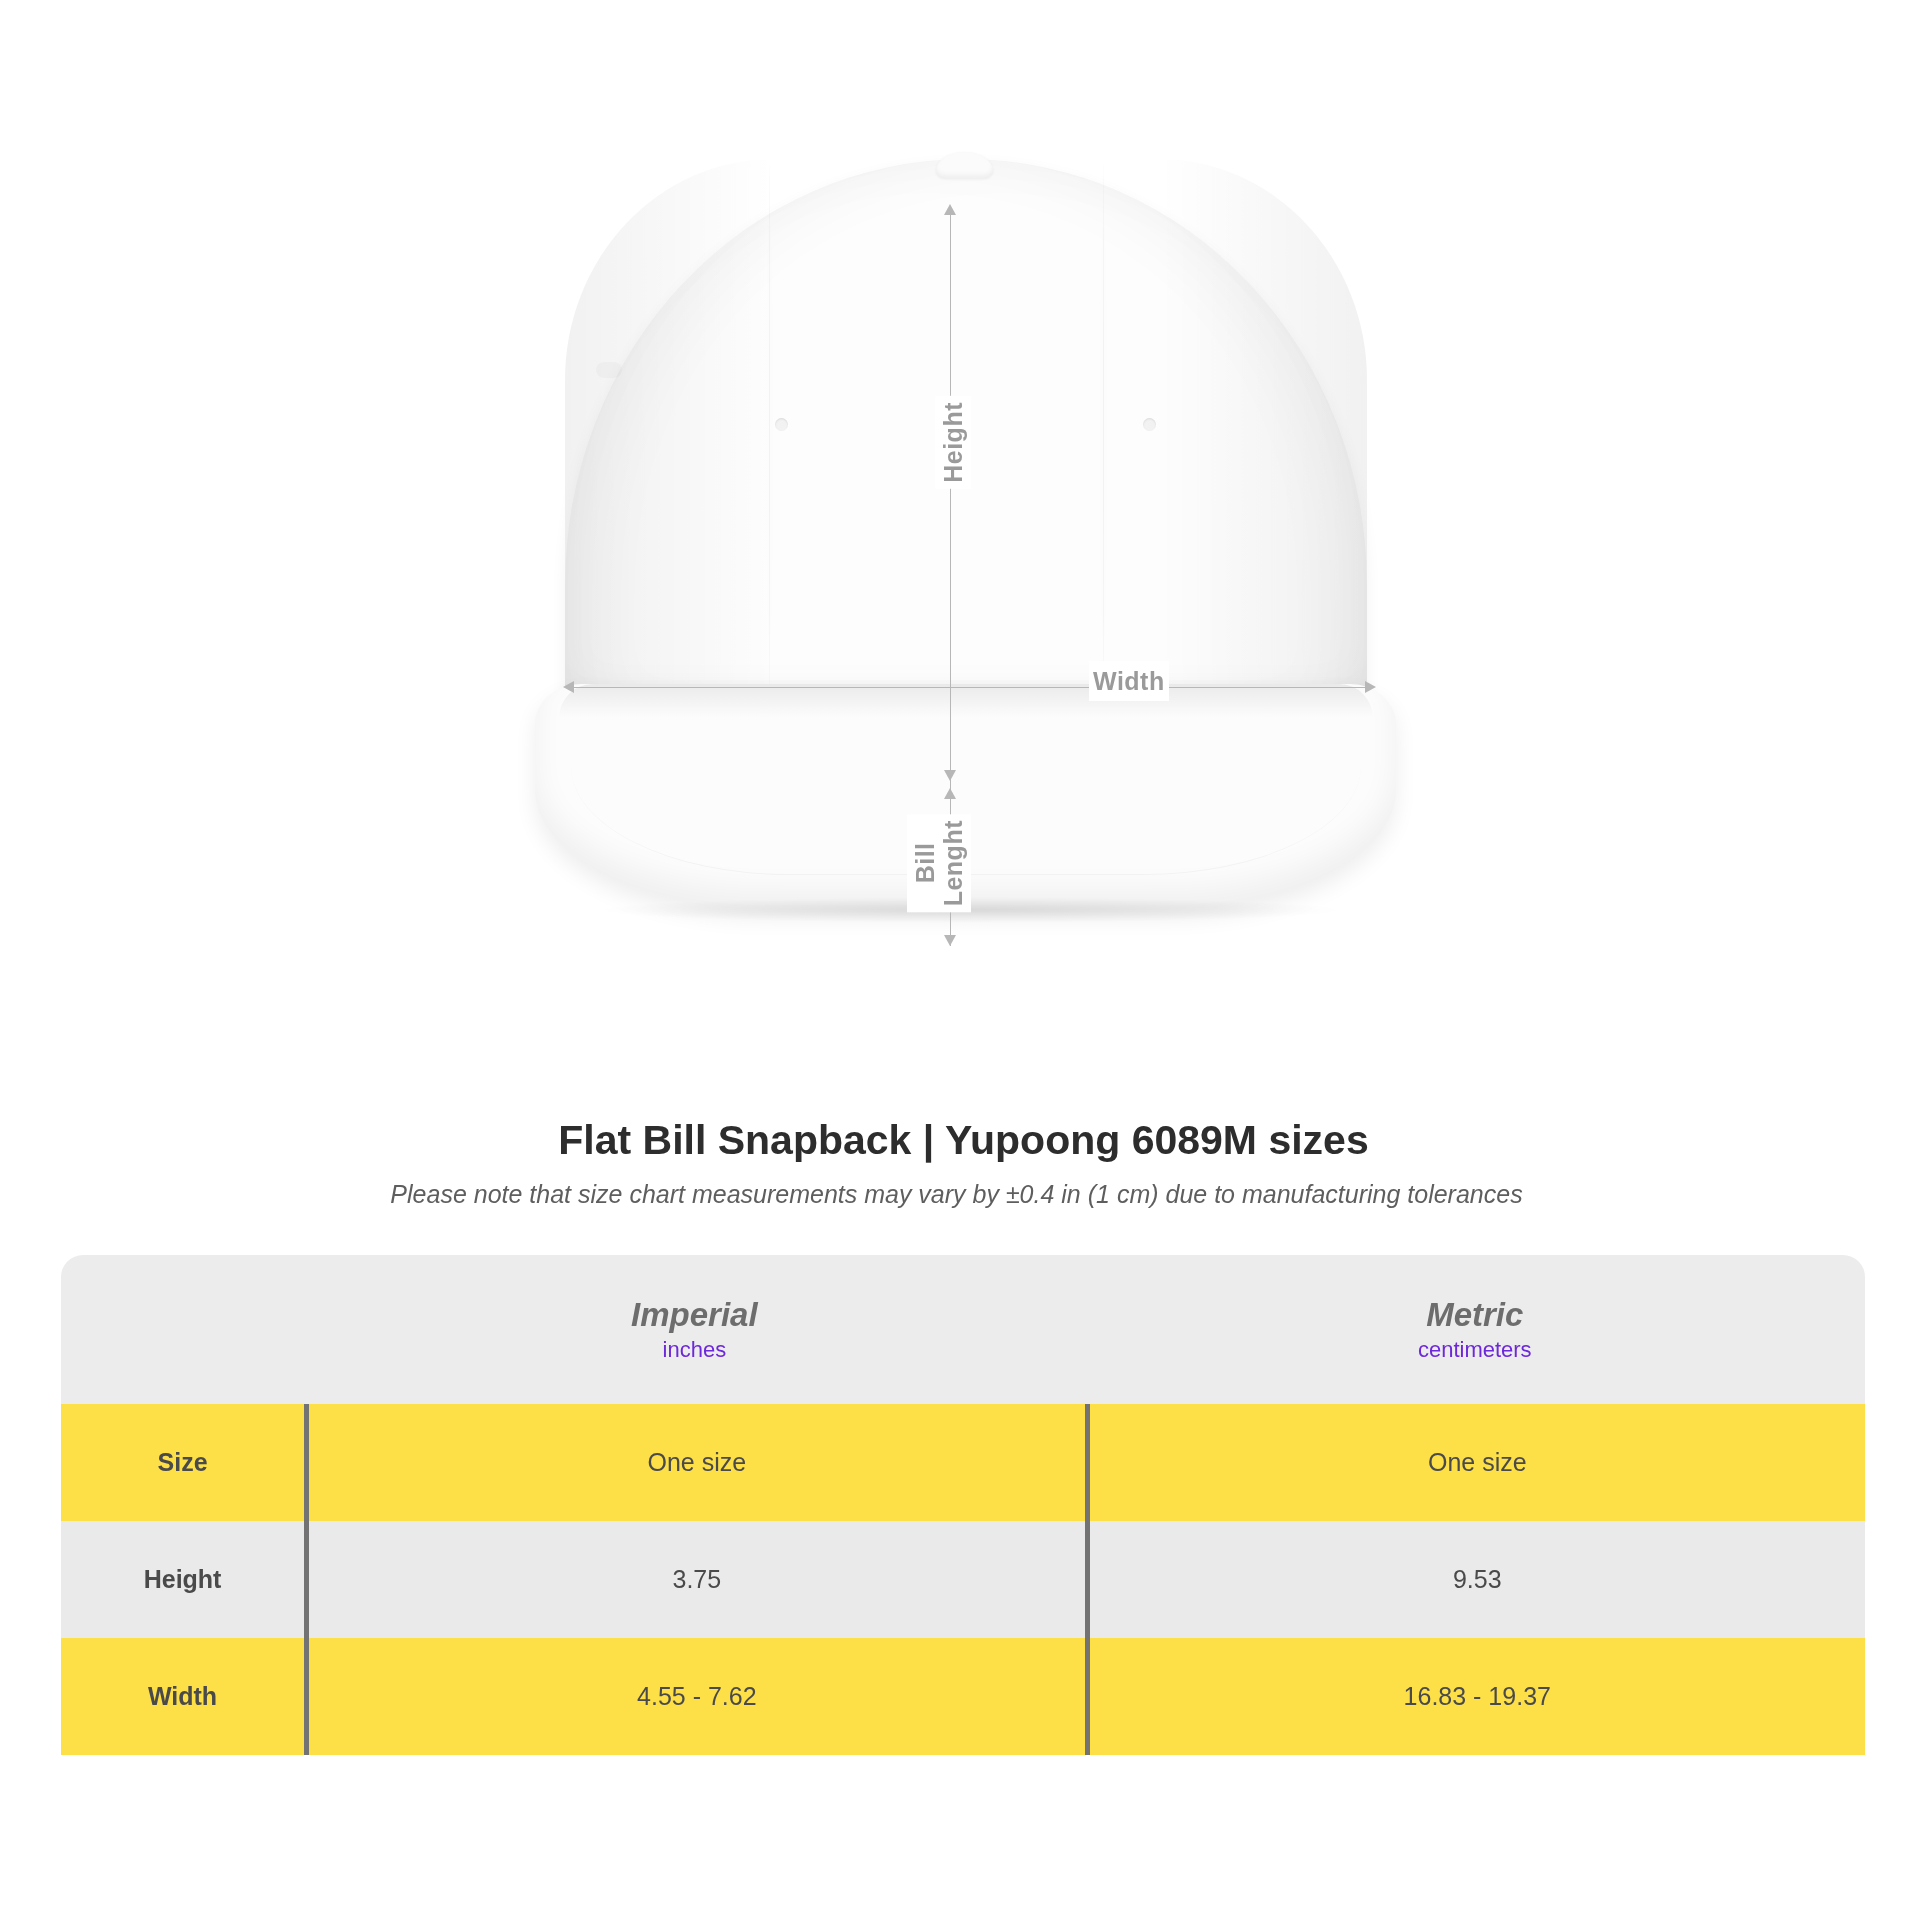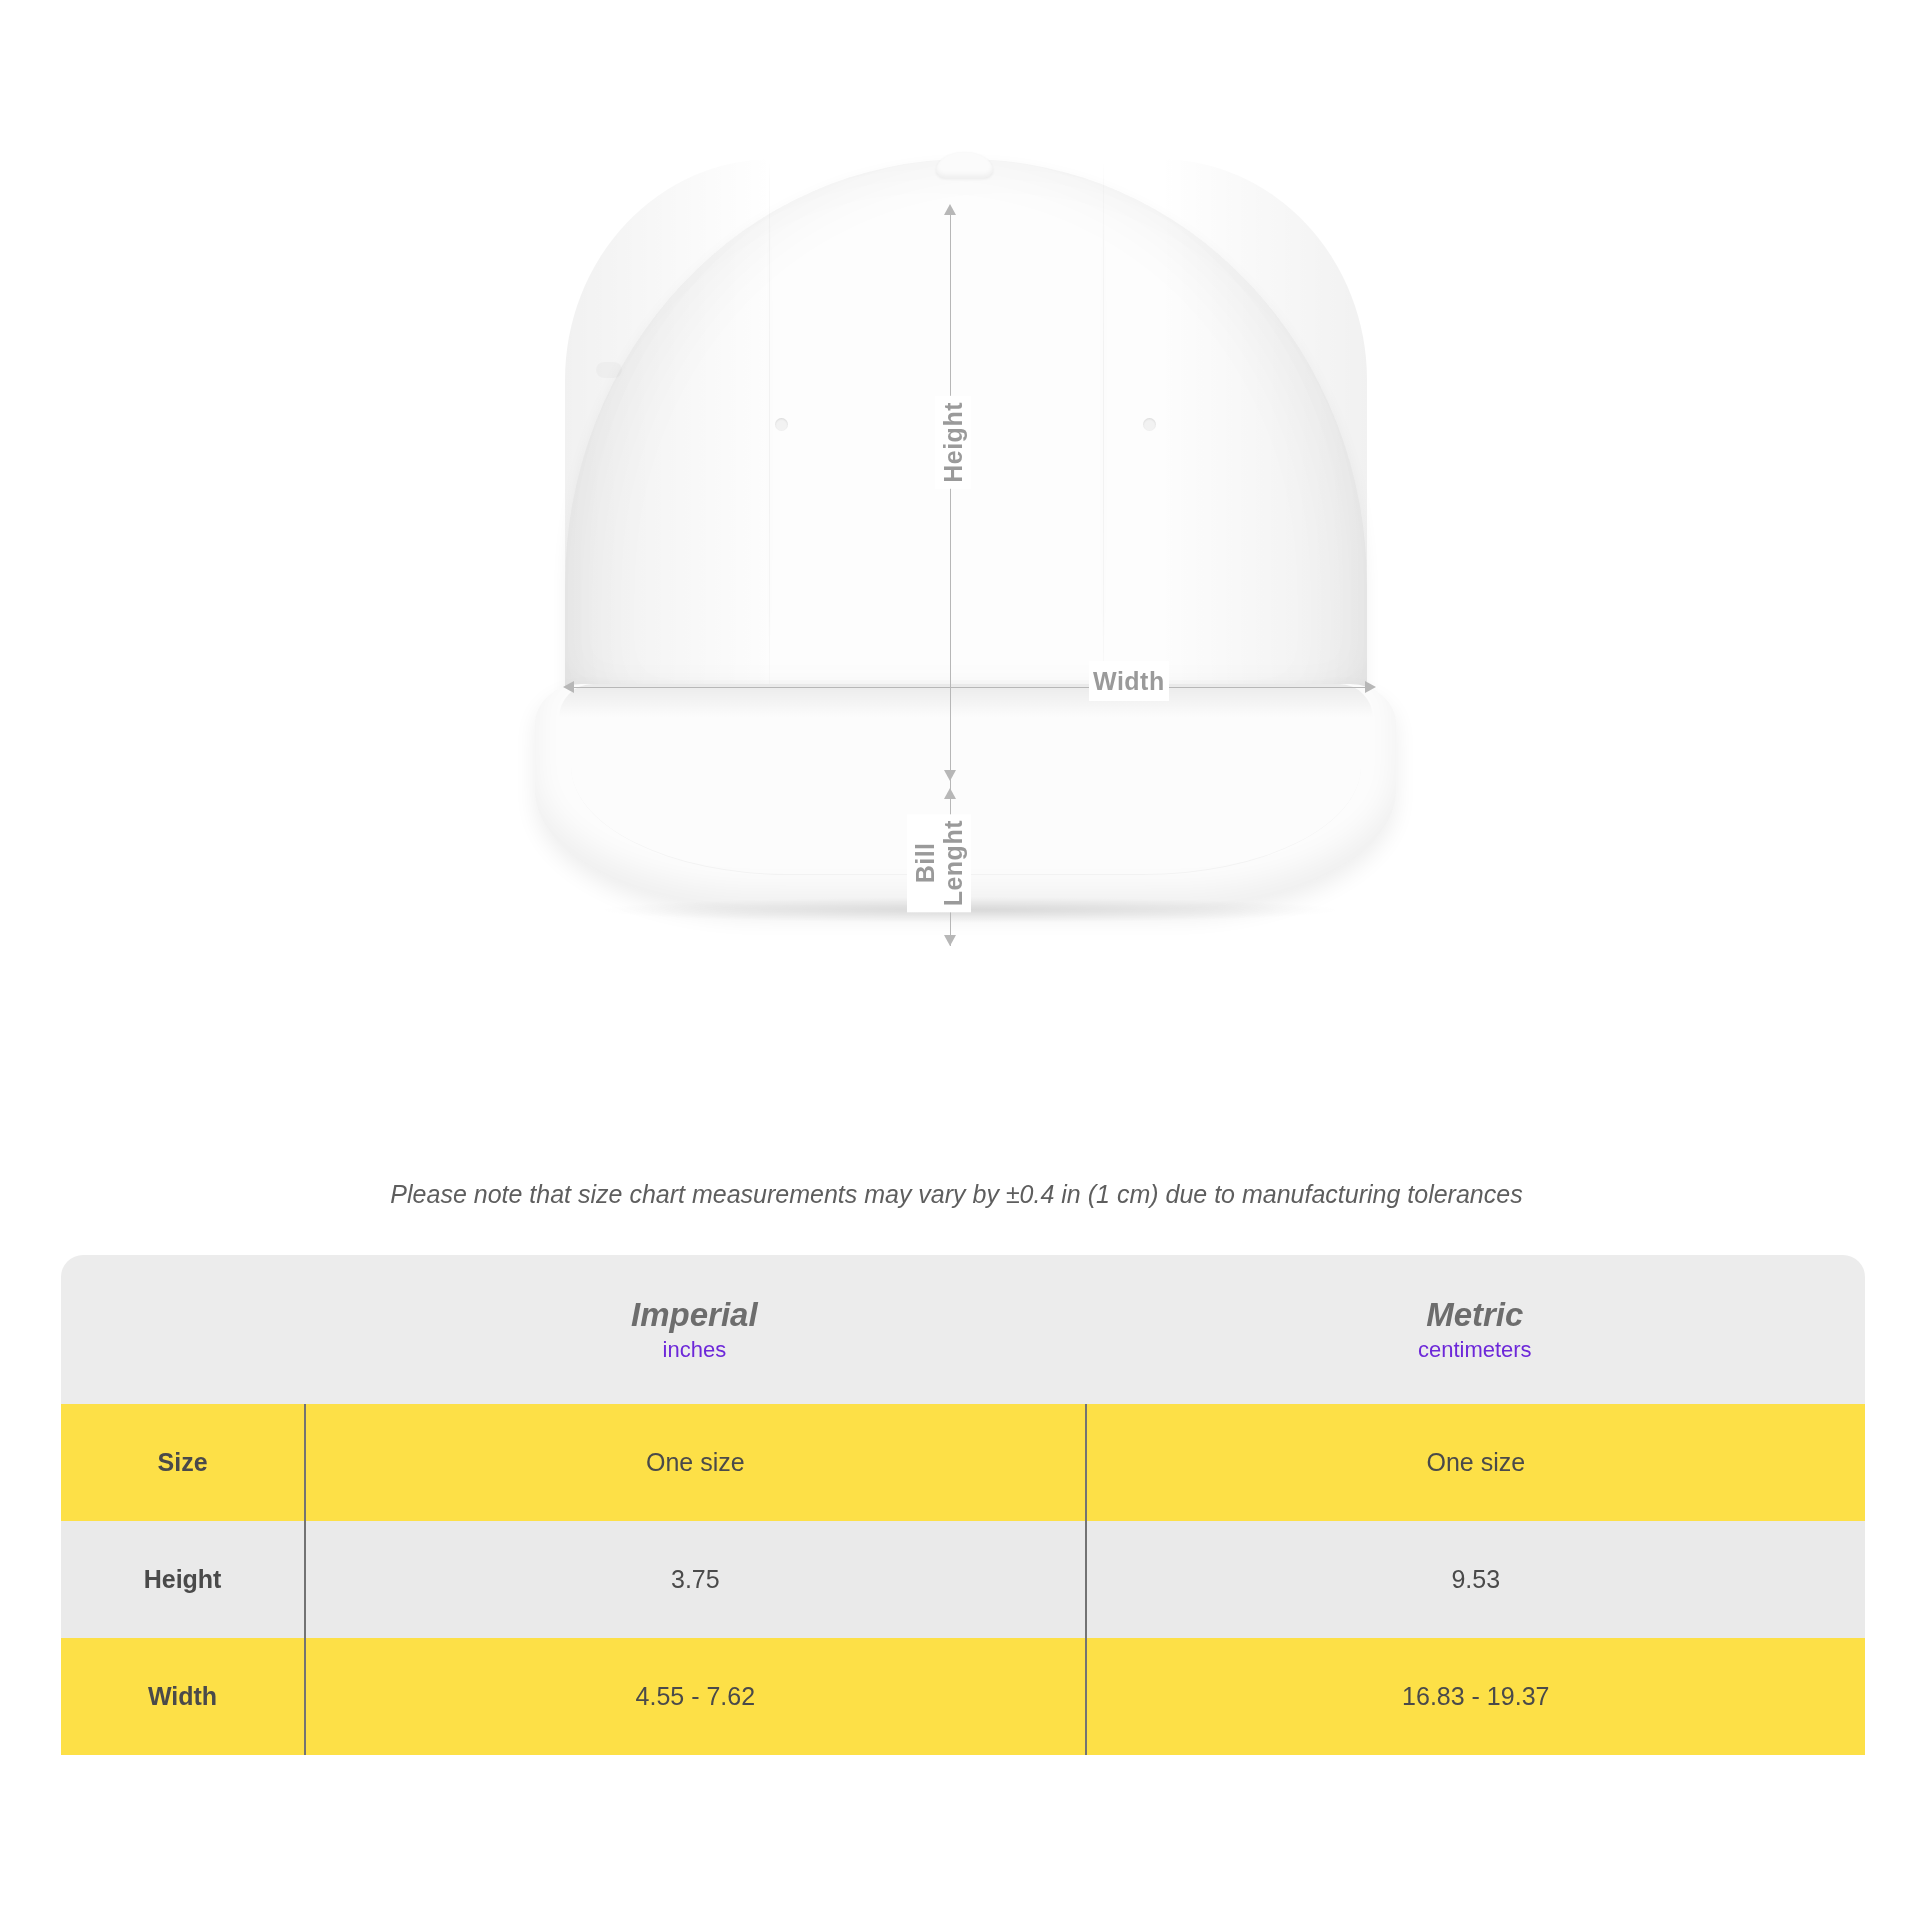--- a/index.html
+++ b/index.html
@@ -265,21 +265,21 @@
     font-size: 25px;
     color: #4a4a4a;
   }
   .body-row.shade td { background: #eaeaea; }
   .body-row.plain td { background: #fde047; }
   .body-row td.rowlabel {
     font-weight: bold;
     color: #4a4a4a;
   }
   .body-row td.val {
-    border-left: 2px solid #737373;
+    border-left: 5px solid #737373;
   }
   .body-row.last td:first-child { border-radius: 0 0 0 22px; }
   .body-row.last td:last-child  { border-radius: 0 0 22px 0; }
 
   .col-label { width: 243px; }
   .col-val   { width: 780px; }
 </style>
 </head>
 <body>
 
@@ -315,20 +315,21 @@
     <div class="arrow arrow-right" style="left:1365px; top:681px;"></div>
 
     <div class="dim-label vertical" style="left:935px; top:396px;">Height</div>
 
     <div class="dim-label" style="left:1089px; top:661px;">Width</div>
 
     <div class="dim-label vertical" style="left:907px; top:814px; white-space:pre-line;">Bill
 Lenght</div>
   </div>
 
+  <div class="title">Flat Bill Snapback | Yupoong 6089M sizes</div>
   <div class="subtitle">Please note that size chart measurements may vary by ±0.4 in (1 cm) due to manufacturing tolerances</div>
 
   <table class="table">
     <tbody>
         <tr class="hdr-row">
       <td class="col-label"></td>
       <td class="col-val">
         <div class="unit-name">Imperial</div>
         <div class="unit-sub">inches</div>
       </td>

